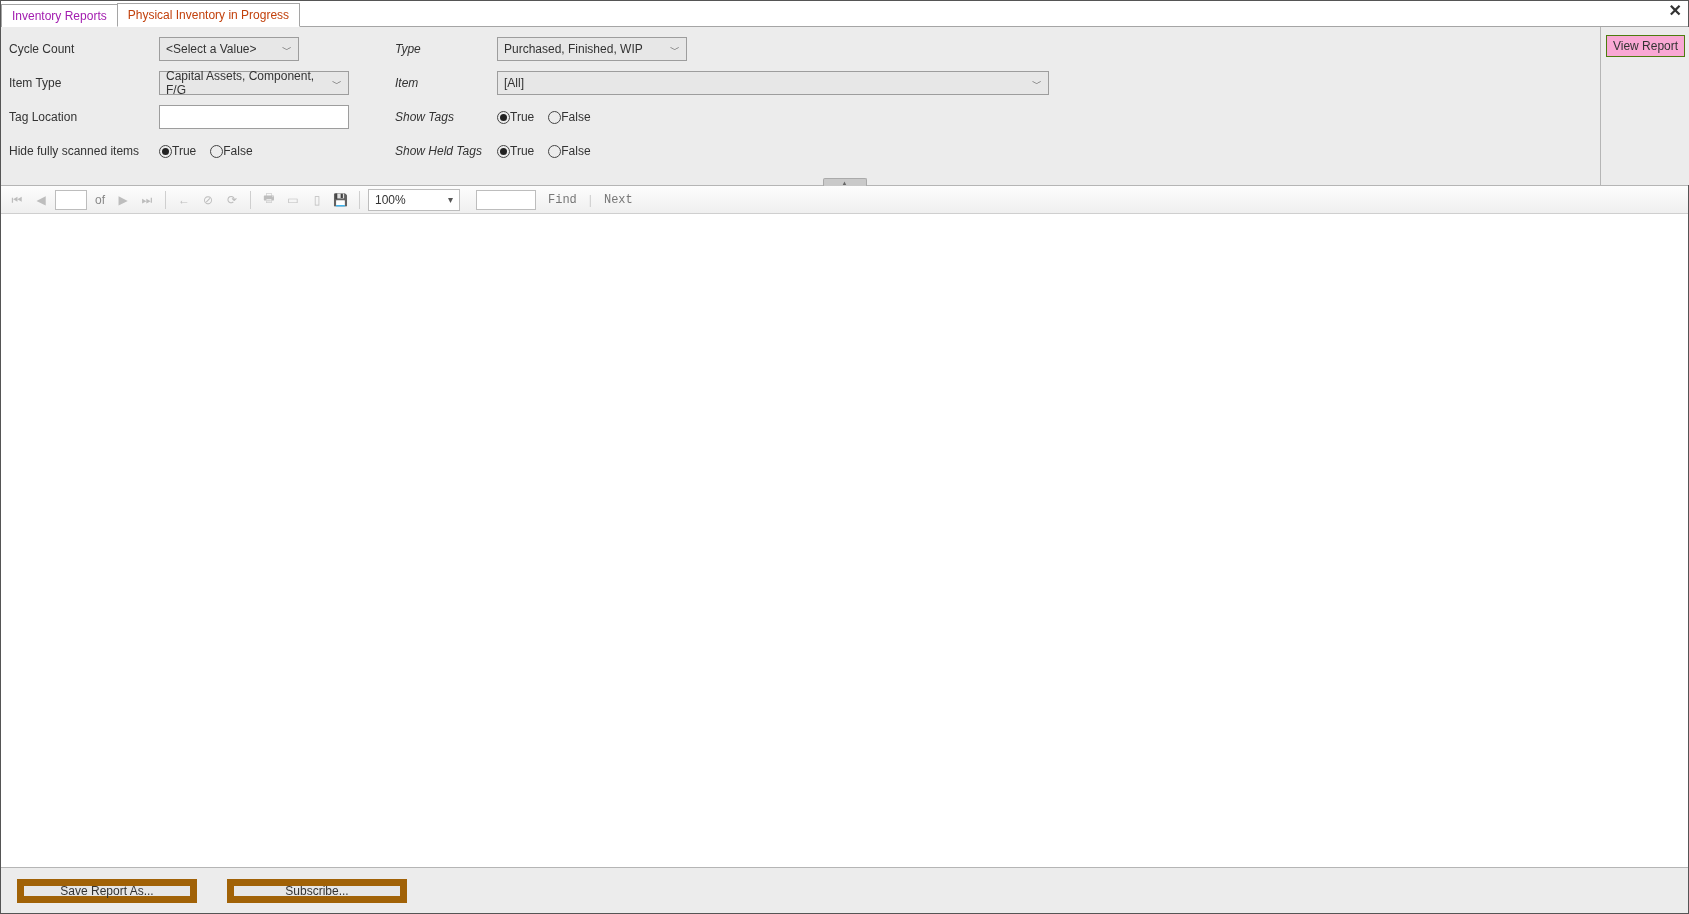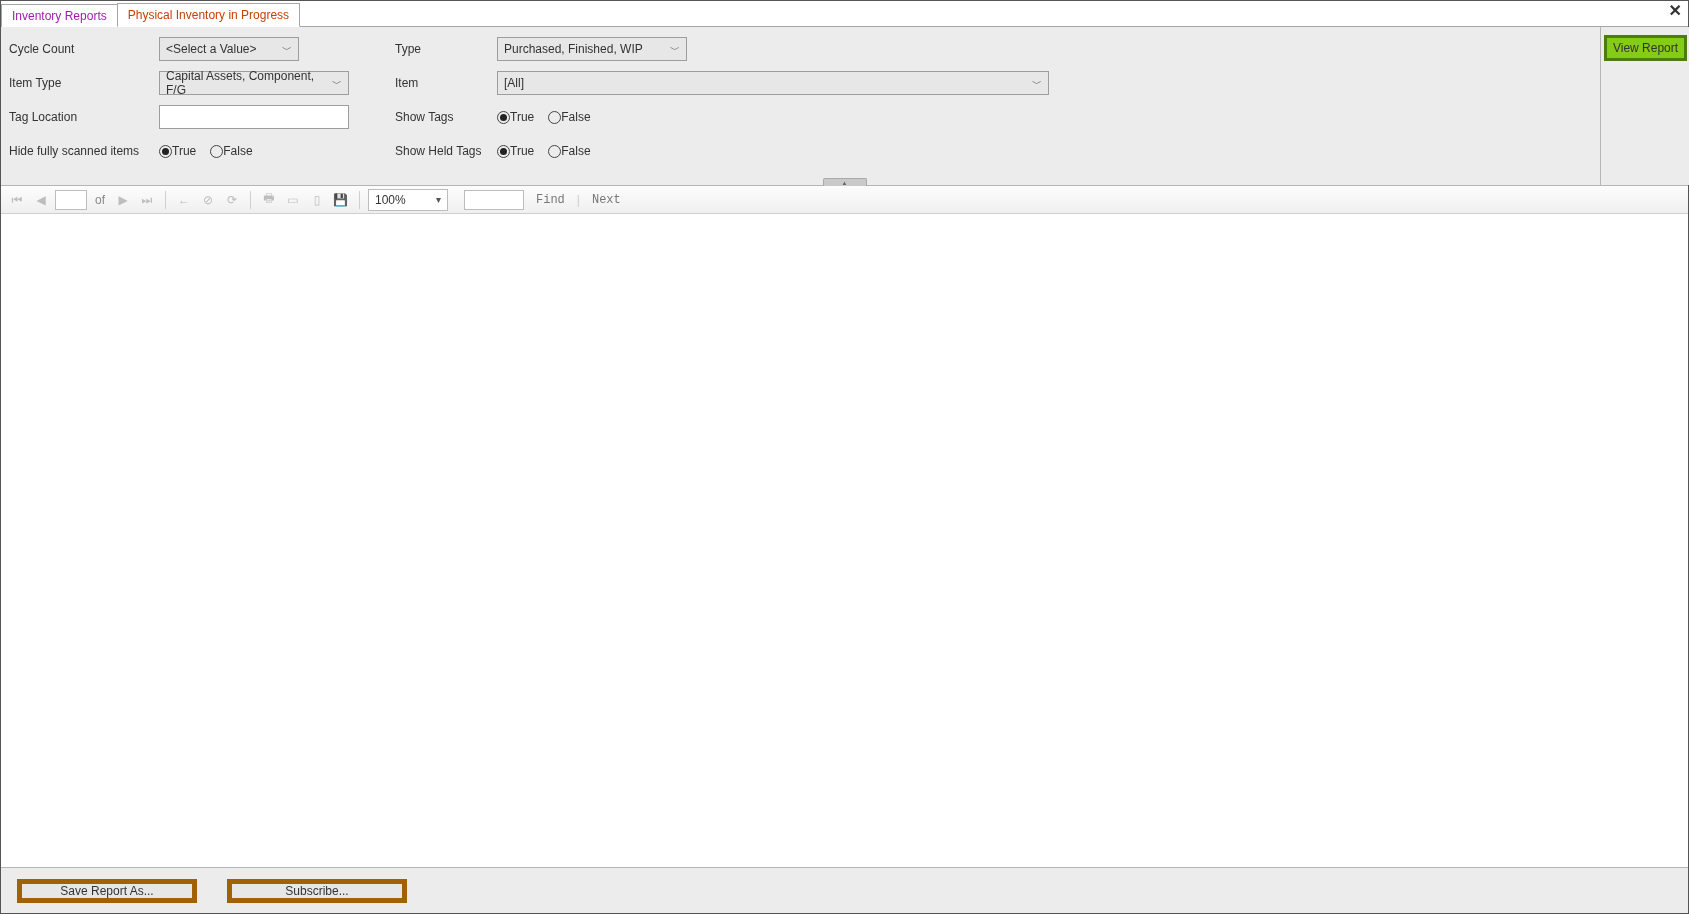--- a/index.html
+++ b/index.html
@@ -61,21 +61,21 @@
     background: #ececec;
     border-bottom: 1px solid #b5b5b5;
     padding: 10px 8px 22px 8px;
     display: flex;
     align-items: flex-start;
     position: relative;
   }
   .filter-col { display: flex; flex-direction: column; gap: 10px; }
   .filter-col.labels1 { width: 150px; }
   .filter-col.controls1 { width: 200px; margin-right: 36px; }
-  .filter-col.labels2 { width: 102px; }
+  .filter-col.labels2 { width: 102px; font-style: italic; }
   .filter-col.controls2 { width: 560px; }
   .filter-col .lbl { height: 24px; line-height: 24px; }
   .select, .text-input, .select-wide {
     height: 24px;
     border: 1px solid #9d9d9d;
     background: #e7e7e7;
     padding: 0 22px 0 6px;
     font-size: 12px;
     font-family: inherit;
     position: relative;
@@ -128,22 +128,22 @@
     bottom: 0;
     width: 90px;
     border-left: 1px solid #b5b5b5;
     background: #ececec;
     display: flex;
     align-items: flex-start;
     justify-content: center;
     padding-top: 8px;
   }
   .view-report-btn {
-    border: 3px solid #4d7c0f;
-    background: #84cc16;
+    border: 1px solid #4d7c0f;
+    background: #f9a8d4;
     padding: 3px 6px;
     cursor: pointer;
     white-space: nowrap;
   }
   .splitter-handle {
     position: absolute;
     bottom: -1px;
     left: 50%;
     transform: translateX(-50%);
     width: 44px;
@@ -189,21 +189,21 @@
   .rv-page-input {
     width: 32px; height: 20px;
     border: 1px solid #bdbdbd;
     background: #fff;
   }
   .rv-of { color: #888; margin: 0 4px; }
   .rv-zoom {
     height: 22px;
     border: 1px solid #bdbdbd;
     background: #fff;
-    width: 80px;
+    width: 92px;
     padding: 0 18px 0 6px;
     position: relative;
     display: flex;
     align-items: center;
     font-size: 12px;
     cursor: pointer;
   }
   .rv-zoom .chev { top: 4px; }
   .rv-search {
     width: 60px; height: 20px;
@@ -229,21 +229,21 @@
     background: #ececec;
     border-top: 1px solid #b5b5b5;
     display: flex;
     align-items: center;
     gap: 30px;
     padding: 0 16px;
   }
   .footer-btn {
     width: 180px;
     height: 24px;
-    border: 5px solid #a16207;
+    border: 7px solid #a16207;
     background: #e7e7e7;
     cursor: pointer;
     display: flex;
     align-items: center;
     justify-content: center;
   }
 </style>
 </head>
 <body>
 

